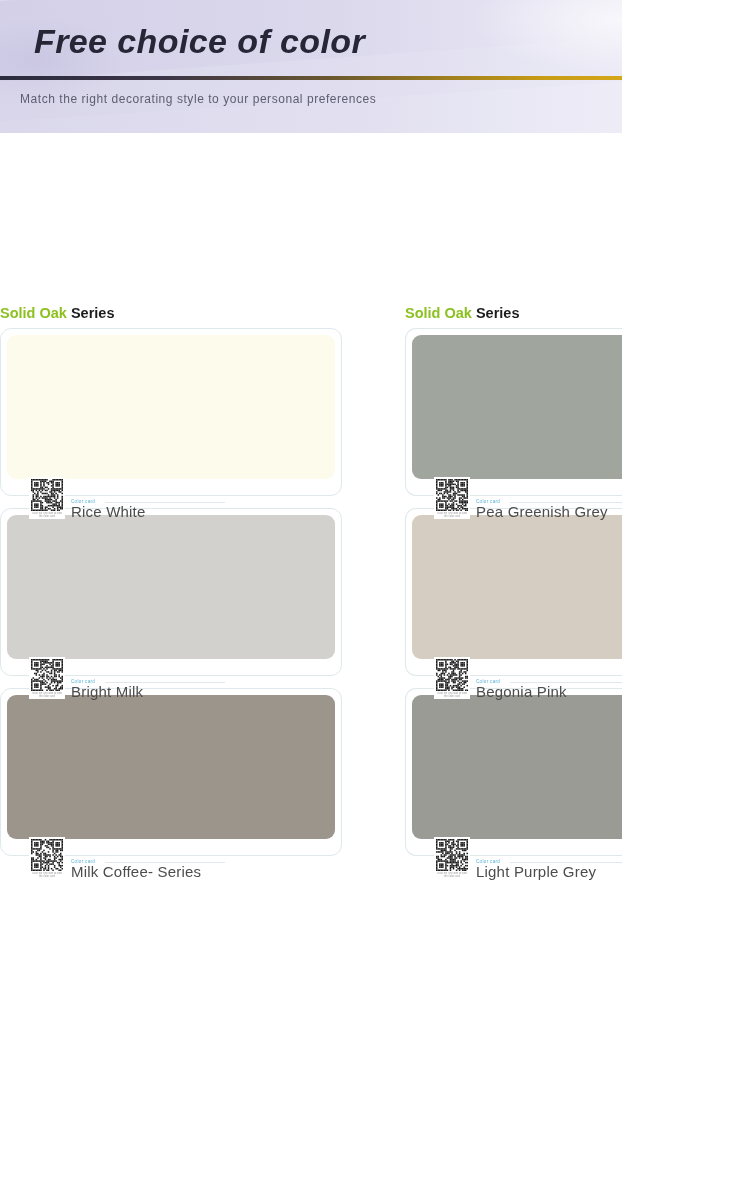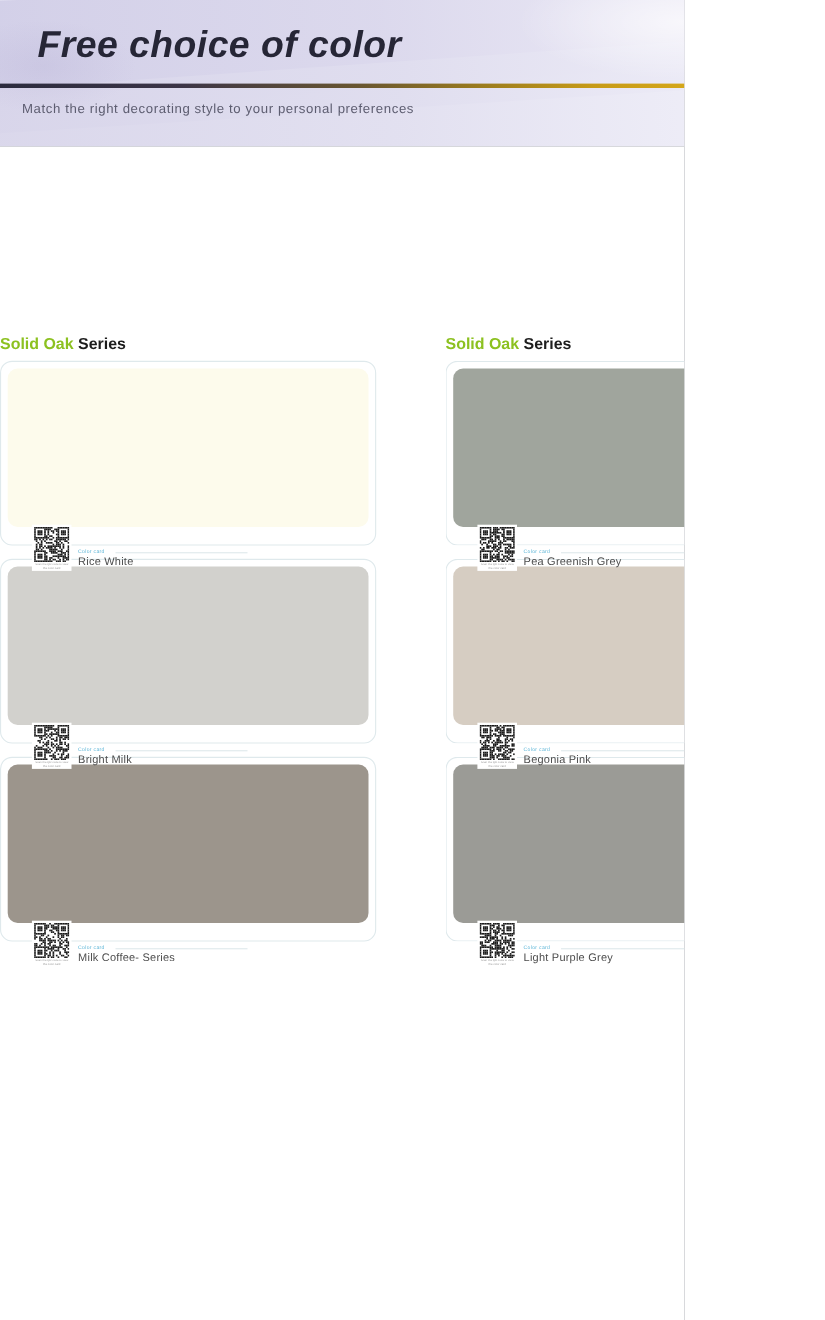--- a/index.html
+++ b/index.html
@@ -10,21 +10,21 @@
     height: 1200px;
     background: #ffffff;
     font-family: "Liberation Sans", "DejaVu Sans", sans-serif;
     overflow: hidden;
   }
 
   .page {
     position: relative;
     width: 622px;
     height: 1200px;
-    background: #0f172a;
+    background: #4c1d95;
     overflow: hidden;
   }
 
   
   .header {
     position: relative;
     width: 750px;
     height: 133px;
     overflow: hidden;
     background: linear-gradient(100deg, #e9e8f4 0%, #eeedf7 28%, #f7f6fb 52%, #ffffff 72%, #ffffff 100%);
@@ -189,21 +189,21 @@
   .name-kicker::after {
     content: "";
     position: absolute;
     left: 34px;
     top: 3px;
     width: 120px;
     height: 1px;
     background: #dfe9ec;
   }
   .name-text {
-    font-size: 10px;
+    font-size: 15px;
     color: #4c4c4c;
     line-height: 11px;
     letter-spacing: 0.2px;
     white-space: nowrap;
   }
 </style>
 </head>
 <body>
 
 <div class="page">

